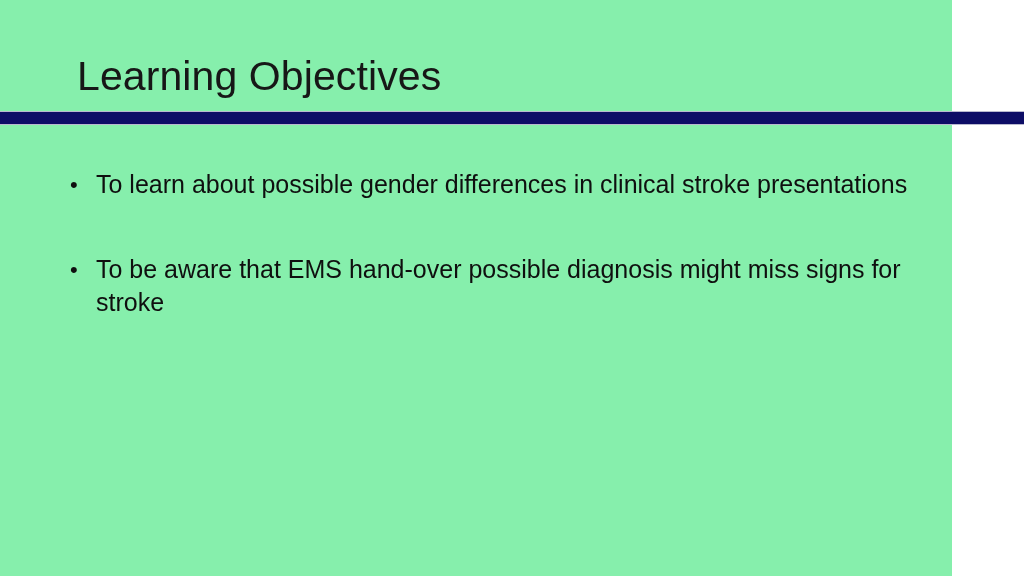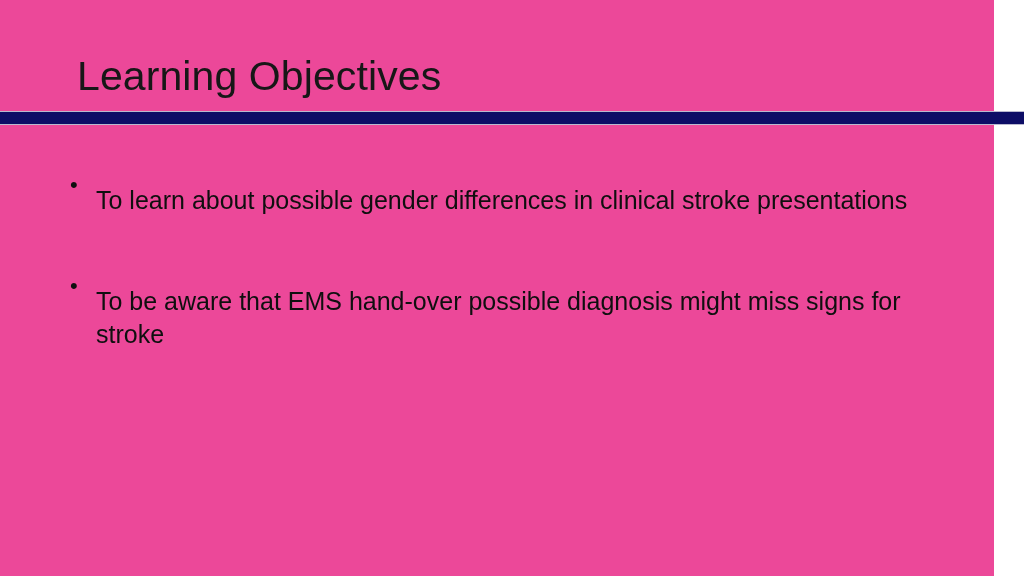--- a/index.html
+++ b/index.html
@@ -10,22 +10,21 @@
     width: 1024px;
     height: 576px;
     background: #ffffff;
     font-family: "Liberation Sans", sans-serif;
     overflow: hidden;
   }
   .slide {
     position: relative;
     width: 952px;
     height: 576px;
-    background: #ec4899;
-    padding-left: 42px;
+    background: #86efac;
   }
   .slide-title {
     position: absolute;
     left: 77px;
     top: 52px;
     font-size: 41px;
     font-weight: 400;
     color: #171717;
     letter-spacing: 0.1px;
     line-height: 1.18;
@@ -62,21 +61,20 @@
     flex: 0 0 auto;
     width: 26px;
     font-size: 22px;
     line-height: 33px;
     color: #0f0f0f;
     text-align: left;
   }
   .bullet-text {
     flex: 1 1 auto;
     max-width: 830px;
-    margin-top: 16px;
   }
 </style>
 </head>
 <body>
 
 <div class="slide">
 
   <div class="slide-title">Learning Objectives</div>
 
   <div class="title-rule"></div>

